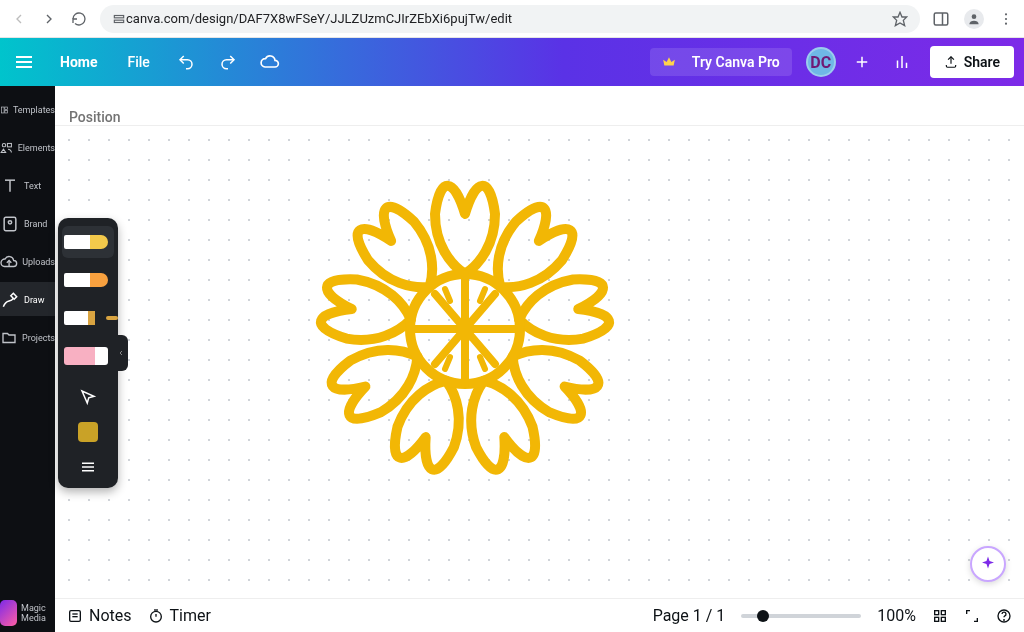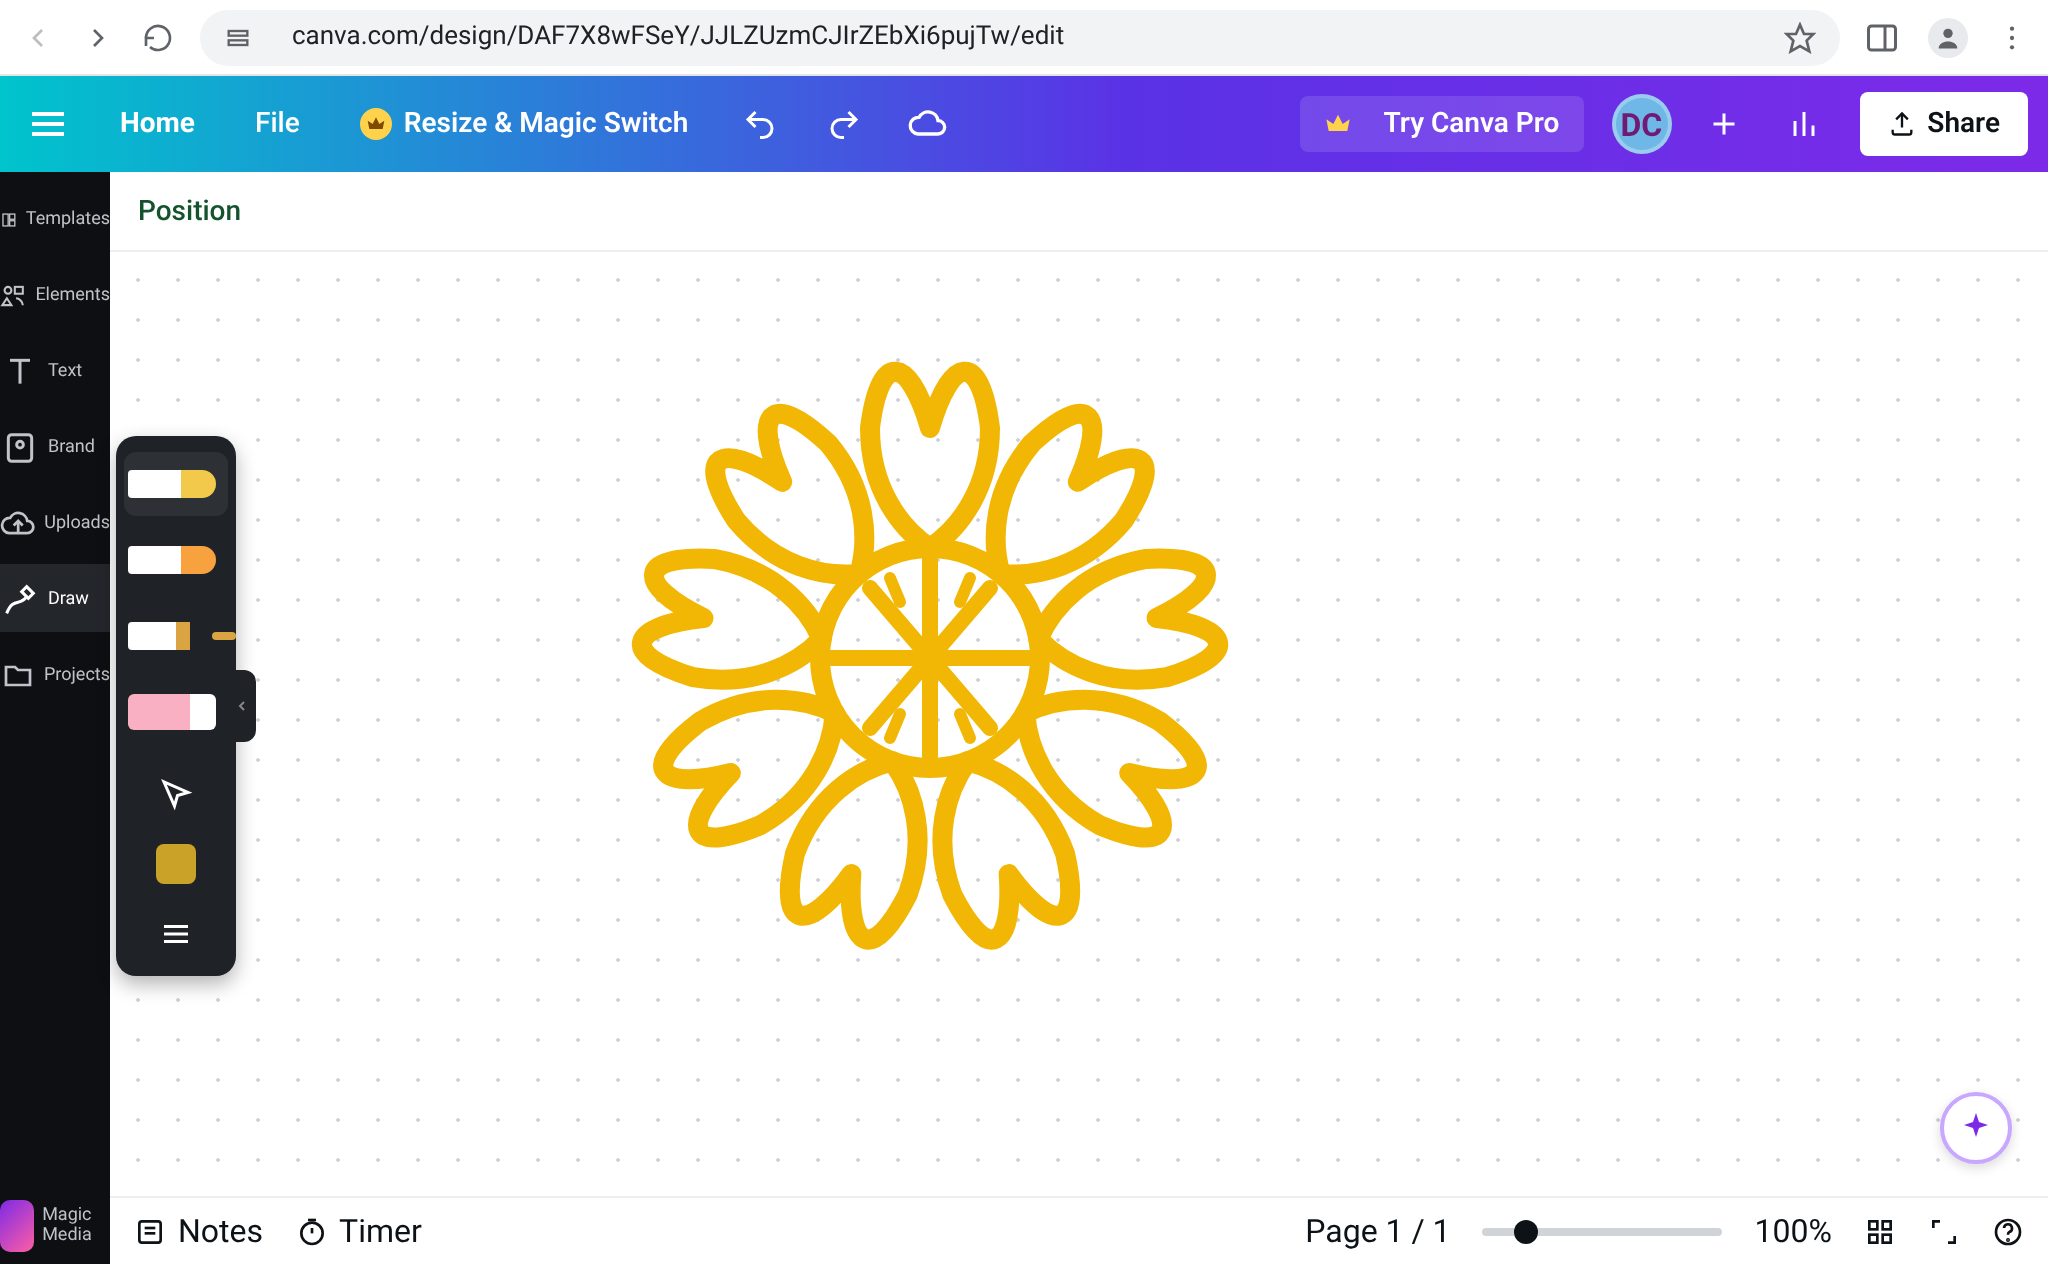--- a/index.html
+++ b/index.html
@@ -2,21 +2,21 @@
 <html><head>
 <meta charset="utf-8">
 <style>
   * { margin: 0; padding: 0; box-sizing: border-box; font-family: -apple-system, BlinkMacSystemFont, "Segoe UI", Roboto, Helvetica, Arial, sans-serif; }
   html, body { width: 1024px; height: 632px; overflow: hidden; background: #fff; }
 
   
   .browser-bar { height: 38px; display: flex; align-items: center; padding: 0 10px; gap: 12px; border-bottom: 1px solid #e5e5e5; }
   .nav-ico { width: 18px; height: 18px; display: flex; align-items: center; justify-content: center; cursor: pointer; color: #5f6368; }
   .nav-ico.dim { color: #bdbdbd; }
-  .url-box { flex: 1; height: 28px; background: #f1f3f4; border-radius: 14px; display: flex; align-items: center; padding: 0 12px; gap: 20px; }
+  .url-box { flex: 1; height: 28px; background: #f1f3f4; border-radius: 14px; display: flex; align-items: center; padding: 0 12px; gap: 0; }
   .url-text { font-size: 13px; color: #202124; white-space: nowrap; overflow: hidden; }
   .star { color: #5f6368; }
   .right-icons { display: flex; align-items: center; gap: 14px; }
   .avatar-dot { width: 20px; height: 20px; border-radius: 50%; background: #e8eaed; display:flex;align-items:center;justify-content:center;}
 
   
   .app-bar { height: 48px; background: linear-gradient(90deg, #00c4cc 0%, #5a32e6 55%, #7d2ae8 100%); display: flex; align-items: center; padding: 0 10px; gap: 14px; color: #fff; font-size: 14px; }
   .hamburger { width: 28px; height: 28px; display: flex; align-items: center; justify-content: center; cursor: pointer; }
   .hamburger div { width: 16px; height: 2px; background: #fff; position: relative; }
   .hamburger div::before, .hamburger div::after { content: ""; position: absolute; left: 0; width: 16px; height: 2px; background: #fff; }
@@ -26,21 +26,21 @@
   .crown { width: 16px; height: 16px; background: #ffd24c; border-radius: 50%; display:flex;align-items:center;justify-content:center;}
   .spacer { flex: 1; }
   .icon-btn { width: 28px; height: 28px; display: flex; align-items: center; justify-content: center; cursor: pointer; }
   .title-input { color: rgba(255,255,255,0.85); font-size: 14px; }
   .try-pro { display: flex; align-items: center; gap: 16px; background: rgba(255,255,255,0.12); padding: 6px 12px; border-radius: 4px; font-weight: 600; }
   .dc-avatar { width: 30px; height: 30px; border-radius: 50%; background: #6fb7e6; color: #701a75; display: flex; align-items: center; justify-content: center; font-size: 16px; font-weight: 700; border:2px solid rgba(255,255,255,0.3);}
   .plus-circle { width: 24px; height: 24px; display:flex;align-items:center;justify-content:center;}
   .share-btn { background: #fff; color: #0d1216; padding: 8px 14px; border-radius: 4px; display: flex; align-items: center; gap: 6px; font-weight: 600; }
 
   
-  .context-bar { position: absolute; left: 55px; right: 0; top: 86px; height: 40px; border-bottom: 1px solid #eee; display: flex; align-items: center; padding: 0 14px; font-size: 14px; color: #14532d; background:#fff; }
+  .context-bar { position: absolute; left: 55px; right: 0; top: 86px; height: 40px; border-bottom: 1px solid #eee; display: flex; align-items: flex-end; padding: 0 14px; font-size: 14px; color: #737373; background:#fff; }
 
   
   .sidebar { position: absolute; left: 0; top: 86px; bottom: 0; width: 55px; background: #0d0f13; display: flex; flex-direction: column; align-items: center; padding-top: 6px; gap: 4px; }
   .side-item { width: 55px; padding: 8px 0 6px; display: flex; flex-direction: row; align-items: center; gap: 4px; cursor: pointer; }
   .side-item .lbl { font-size: 9px; color: #c0c3c9; }
   .side-item.active { background: #23262b; }
   .side-item svg { stroke: #c0c3c9; }
   .side-item.active svg { stroke: #fff; }
   .side-item.active .lbl { color: #fff; }
   .side-magic { margin-top: auto; padding-bottom: 6px;}
@@ -123,28 +123,20 @@
       </svg>
   </div>
 </div>
 
 <div class="app-bar">
   <div class="hamburger">
       <div></div>
     </div>
   <div class="app-btn" style="font-weight:700">Home</div>
   <div class="app-btn">File</div>
-  <div class="app-btn resize-btn">
-    <span class="crown">
-      <svg width="10" height="10" viewBox="0 0 24 24" fill="#7d4a00">
-          <path d="M4 18h16l2-10-6 4-4-8-4 8-6-4z"></path>
-        </svg>
-    </span>
-    <span>Resize &amp; Magic Switch</span>
-  </div>
   <div class="icon-btn">
     <svg width="18" height="18" viewBox="0 0 24 24" fill="none" stroke="#fff" stroke-width="2">
         <path d="M9 14l-5-5 5-5"></path>
         <path d="M4 9h10a6 6 0 0 1 0 12h-2"></path>
       </svg>
   </div>
   <div class="icon-btn">
     <svg width="18" height="18" viewBox="0 0 24 24" fill="none" stroke="#fff" stroke-width="2">
         <path d="M15 14l5-5-5-5"></path>
         <path d="M20 9H10a6 6 0 0 0 0 12h2"></path>

